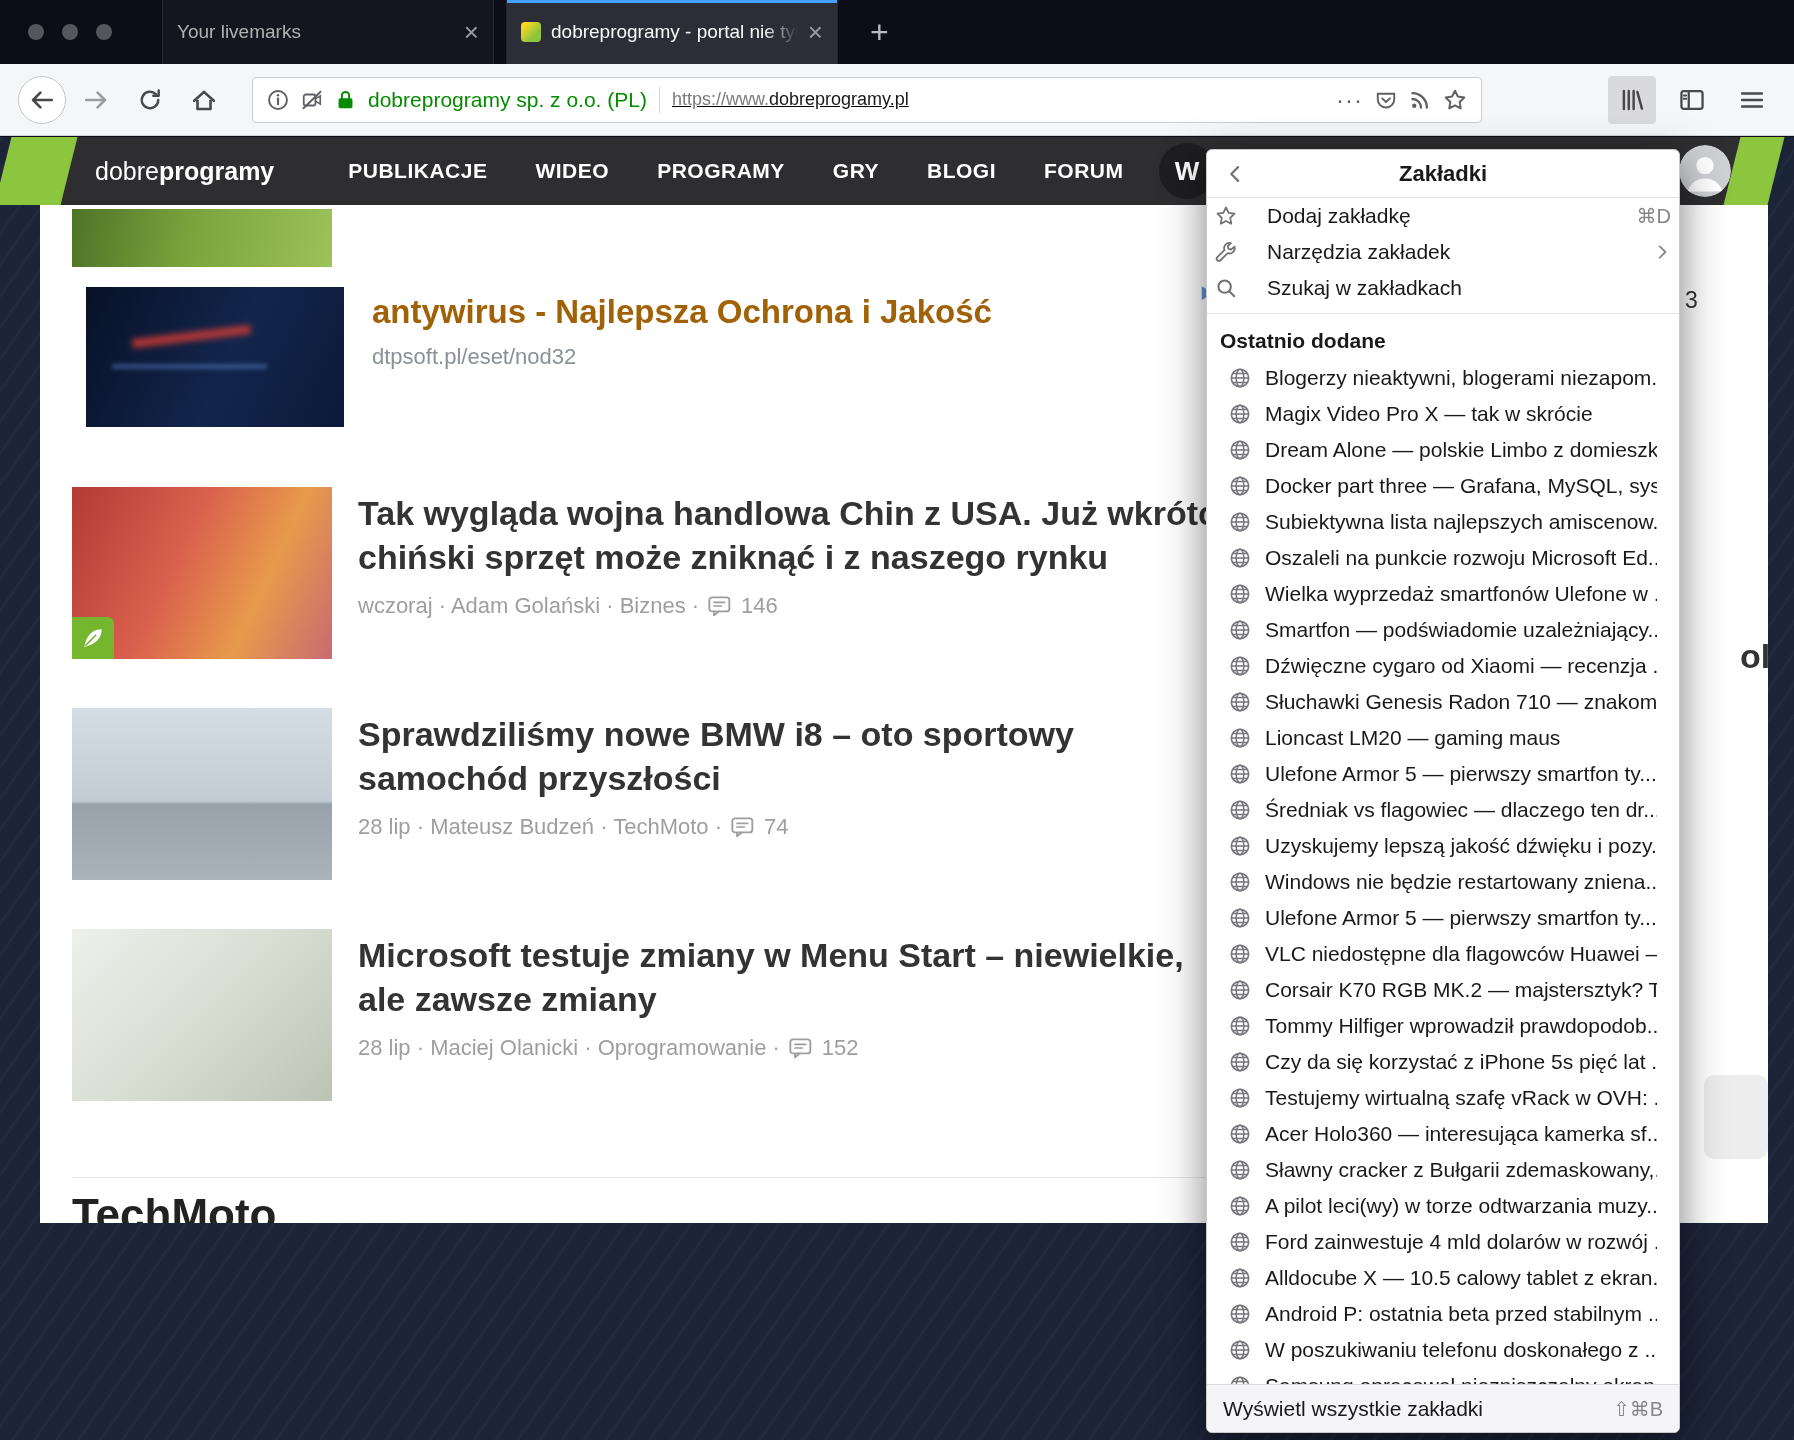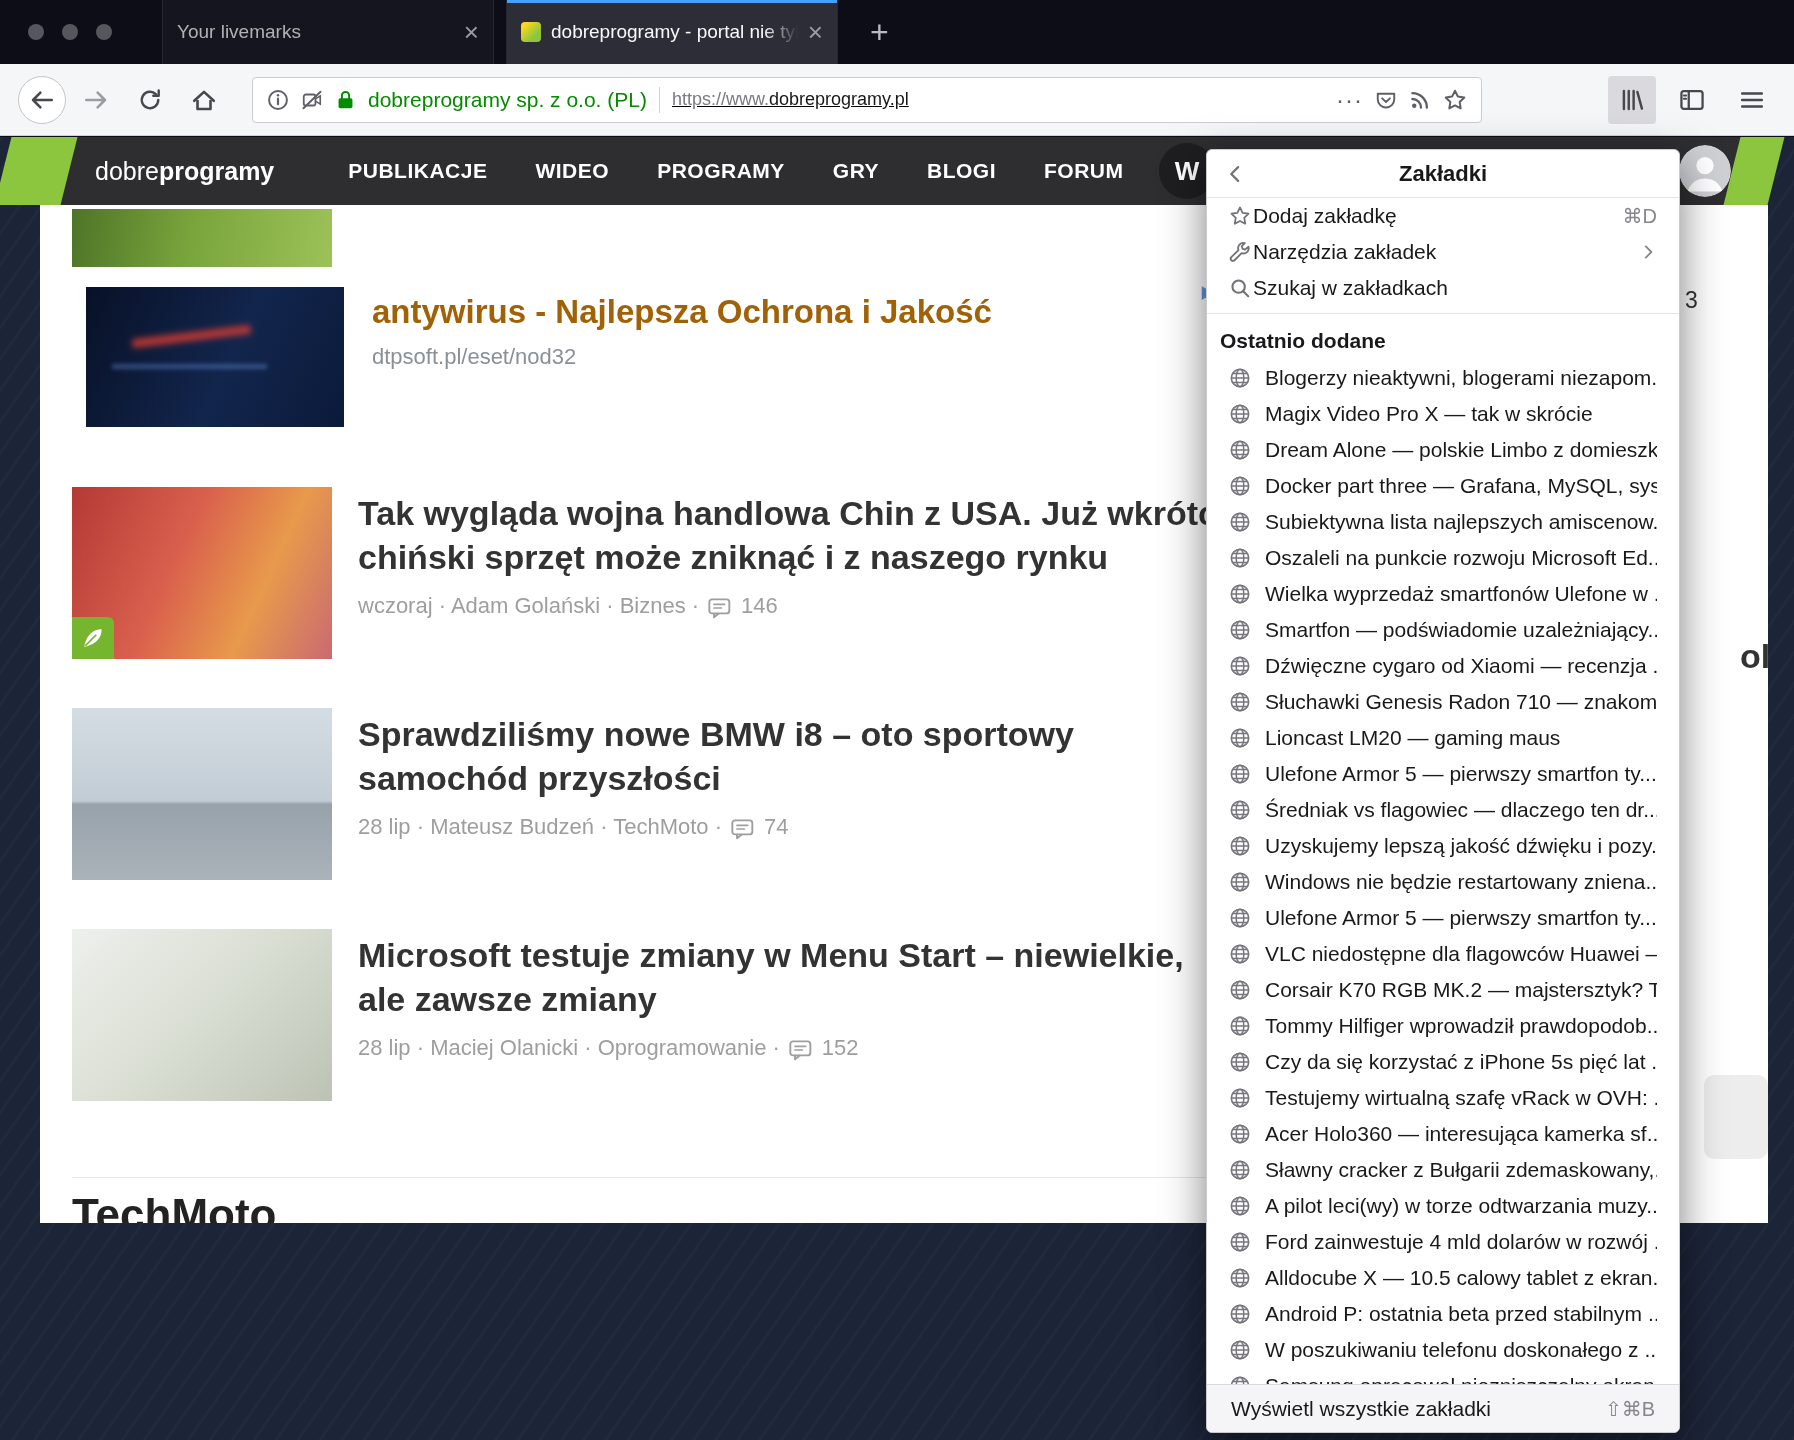--- a/index.html
+++ b/index.html
@@ -92,54 +92,54 @@
   .articles { position:absolute; left:32px; top:350px; width:1166px; }
   .article { display:flex; gap:26px; margin-bottom:49px; height:172px; }
   .thumb { width:260px; height:172px; flex:0 0 260px; position:relative; }
   .article[data-idx="0"] .thumb { background:linear-gradient(115deg,#b33a35,#d95f4d 40%,#e89a4b 70%,#c96a72); }
   .article[data-idx="1"] .thumb { background:linear-gradient(180deg,#d4dde4 0%,#c2ccd4 54%,#98a2ab 56%,#aab3ba); }
   .article[data-idx="2"] .thumb { background:linear-gradient(135deg,#eef0ec,#d9ded3 50%,#bcc3b4); }
   .feather-badge { position:absolute; left:0; bottom:0; width:42px; height:42px; background:#76b62e;
          display:flex; align-items:center; justify-content:center; border-radius:0 6px 0 0; }
   .a-text { flex:1; padding-top:4px; min-width:0; }
   .a-title { font-size:34px; line-height:44px; font-weight:700; color:#333; }
-  .a-meta { margin-top:14px; font-size:22px; color:#9e9e9e; display:flex; align-items:flex-end; gap:9px; }
+  .a-meta { margin-top:14px; font-size:22px; color:#9e9e9e; display:flex; align-items:center; gap:9px; }
   .c-icon { display:flex; color:#9e9e9e; }
 
   .section-cut { position:absolute; left:32px; top:1040px; width:1134px; height:46px; overflow:hidden;
          border-top:1px solid #e6e6e6; padding-top:12px; }
   .section-cut h2 { margin:0; font-size:44px; font-weight:800; color:#222; }
 
   .frag { color:#333; position:absolute; }
   .frag-3 { left:1645px; top:150px; font-size:23px; }
   .frag-ol { left:1700px; top:500px; font-size:34px; font-weight:700; }
   .frag-box { position:absolute; left:1664px; top:938px; width:64px; height:84px;
          background:#ededee; border-radius:10px; }
 
   
   .panel { position:absolute; left:1206px; top:12px; width:474px; height:1284px; background:#fff;
          border:1px solid #c9c9ce; border-radius:6px; box-shadow:0 14px 44px rgba(0,0,0,.5);
          z-index:10; overflow:hidden; color:#19191c; }
   .p-header { height:48px; display:flex; align-items:center; justify-content:center;
          position:relative; border-bottom:1px solid #e3e3e8; }
   .p-back { position:absolute; left:18px; color:#737378; display:flex; }
   .p-title { font-weight:700; font-size:22px; }
-  .p-row { height:36px; display:flex; align-items:center; padding:0 22px; gap:0; font-size:21px; }
+  .p-row { height:36px; display:flex; align-items:center; padding:0 8px; gap:28px; font-size:21px; }
   .p-icon { width:24px; display:flex; color:#717177; flex:0 0 24px; }
   .p-short { margin-left:auto; color:#86868c; font-size:20px; white-space:nowrap; }
   .p-chevron { margin-left:auto; color:#86868c; display:flex; }
   .p-div { height:1px; background:#e3e3e8; margin:7px 0; }
   .p-section { height:39px; display:flex; align-items:center; padding:0 13px; font-weight:700; font-size:21px; }
   .p-list { list-style:none; margin:0; padding:0; }
   .p-item { height:36px; display:flex; align-items:center; padding:0 22px; gap:14px;
          font-size:21px; white-space:nowrap; overflow:hidden; }
   .globe { flex:0 0 22px; display:flex; color:#76767c; }
   .p-item-label { overflow:hidden; }
   .p-footer { position:absolute; bottom:0; left:0; right:0; height:48px; background:#f5f5f7;
-         border-top:1px solid #d9d9de; display:flex; align-items:center; padding:0 24px; font-size:21px; }
+         border-top:1px solid #d9d9de; display:flex; align-items:center; padding:0 16px; font-size:21px; }
 </style>
 </head>
 <body>
 
 <div class="window">
 
   <div class="tabbar">
     <div class="traffic">
       <span class="light"></span>
       <span class="light"></span>

